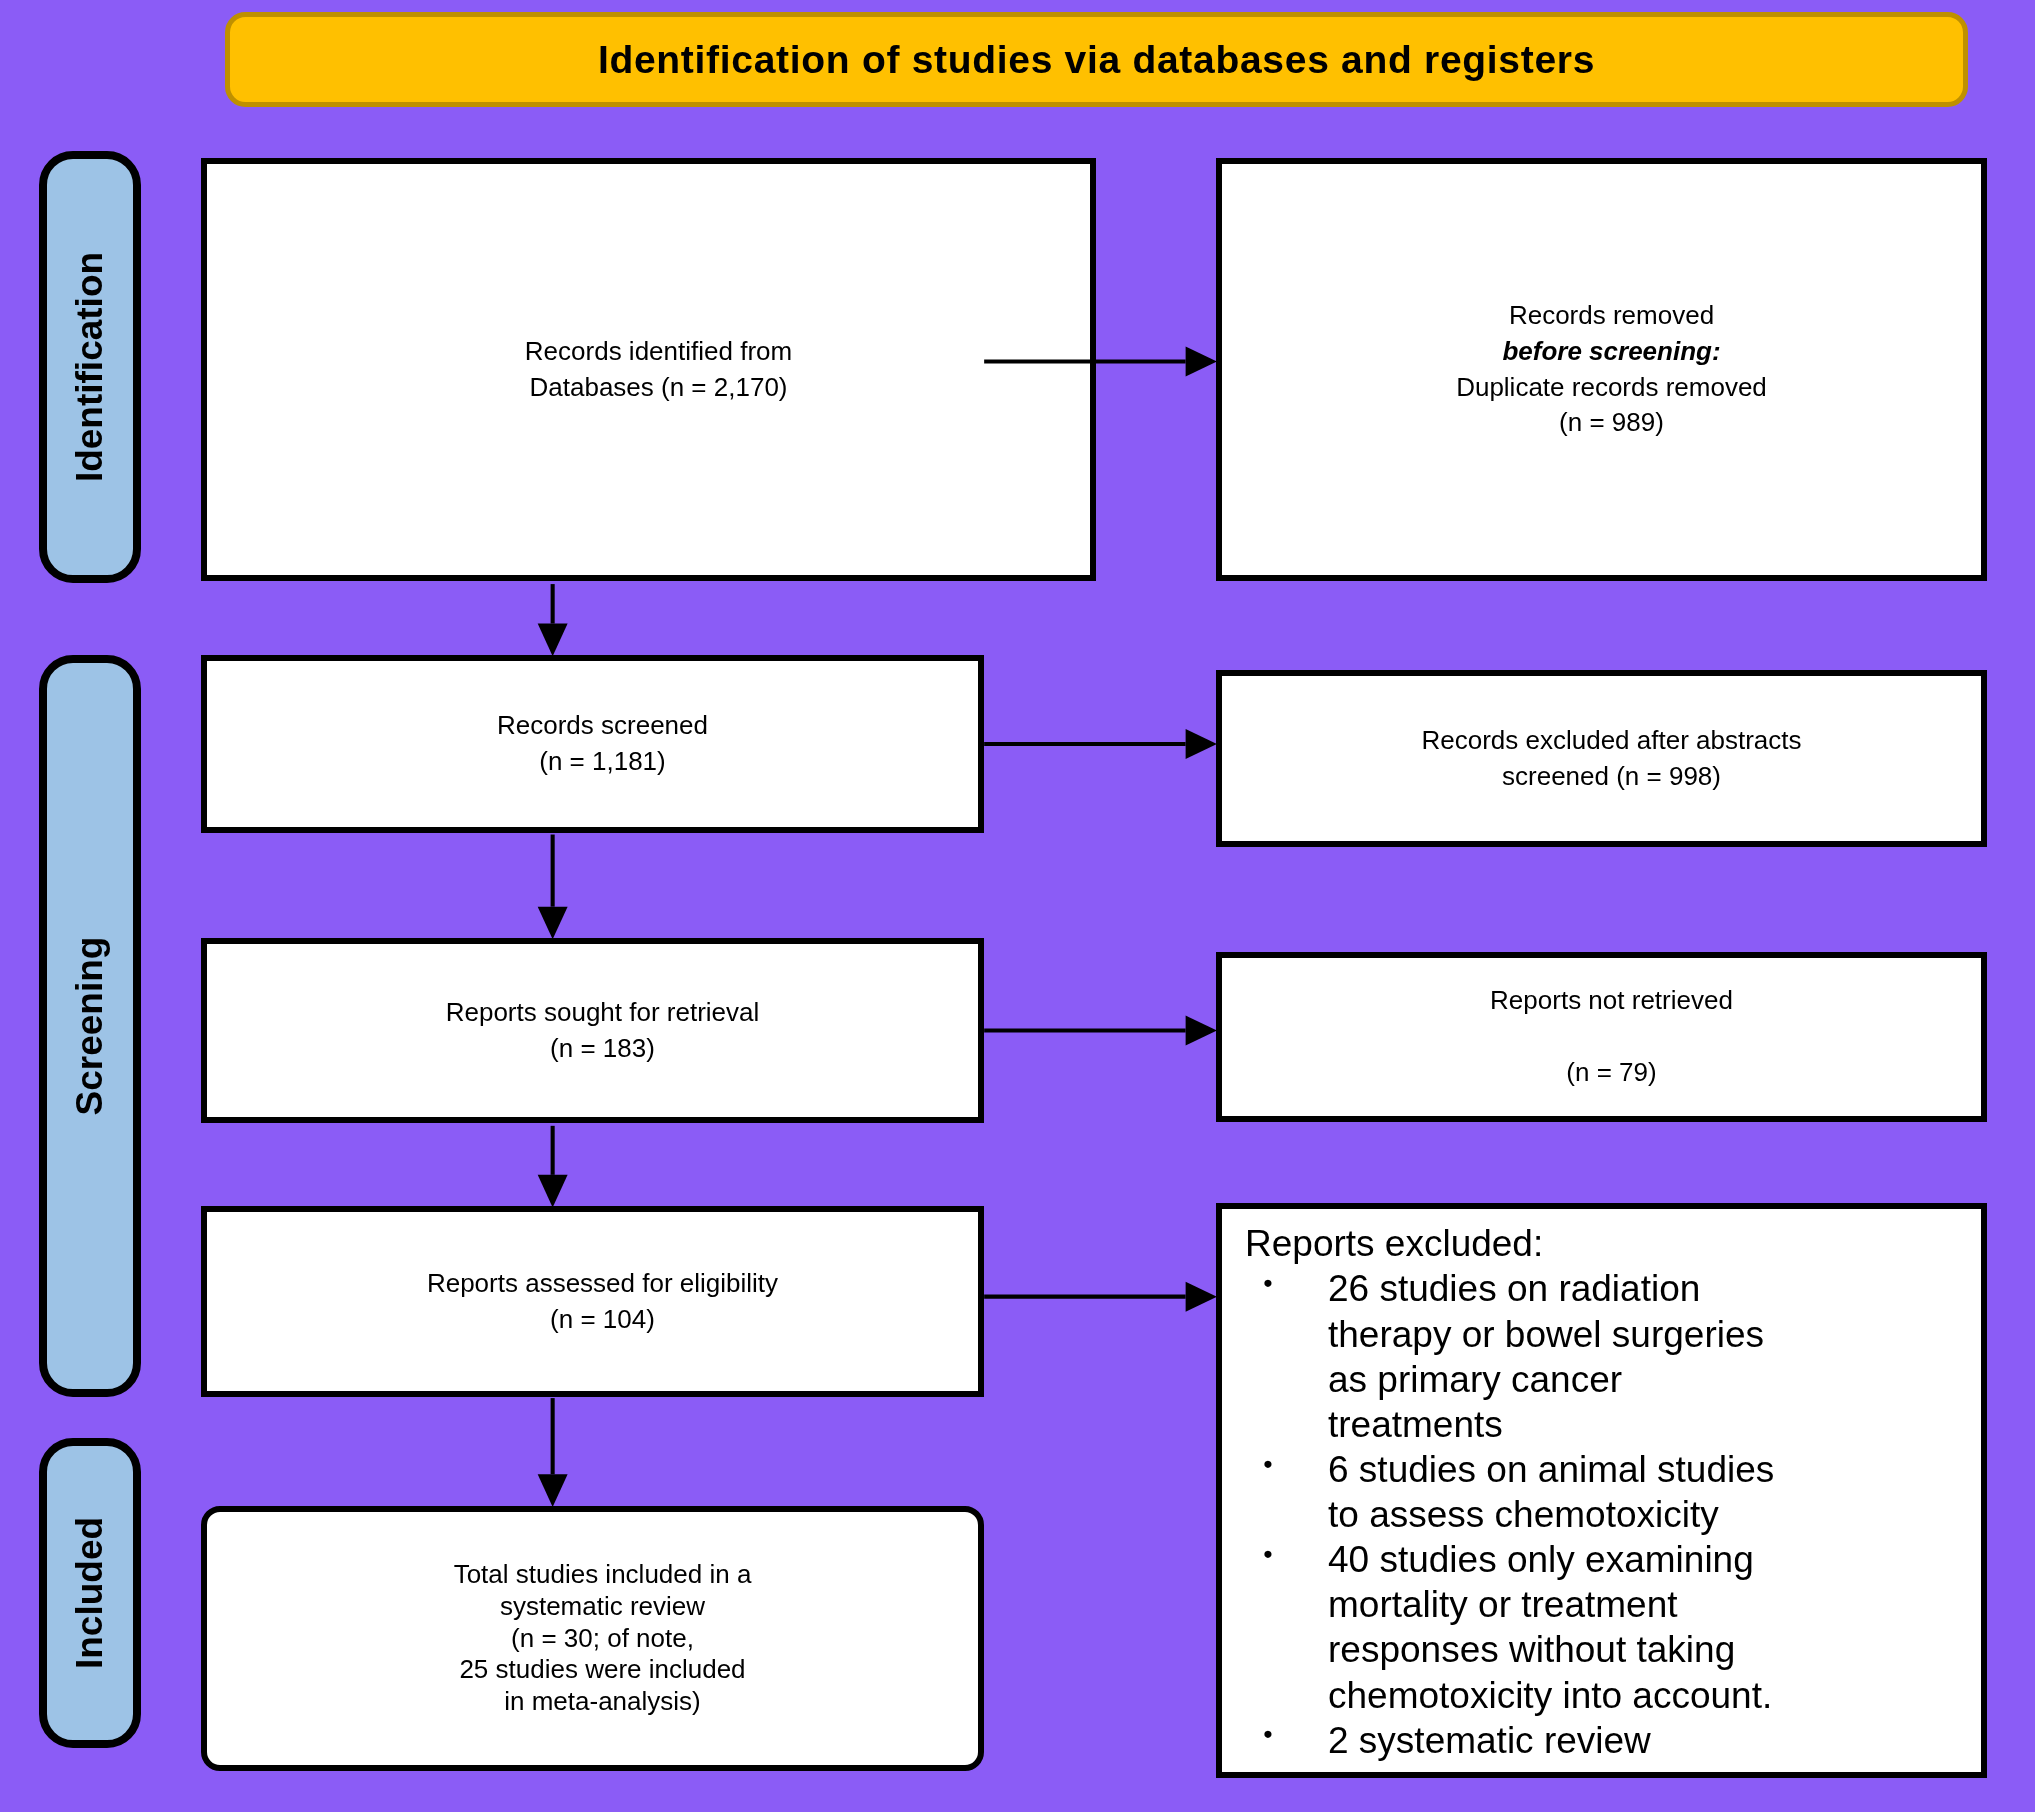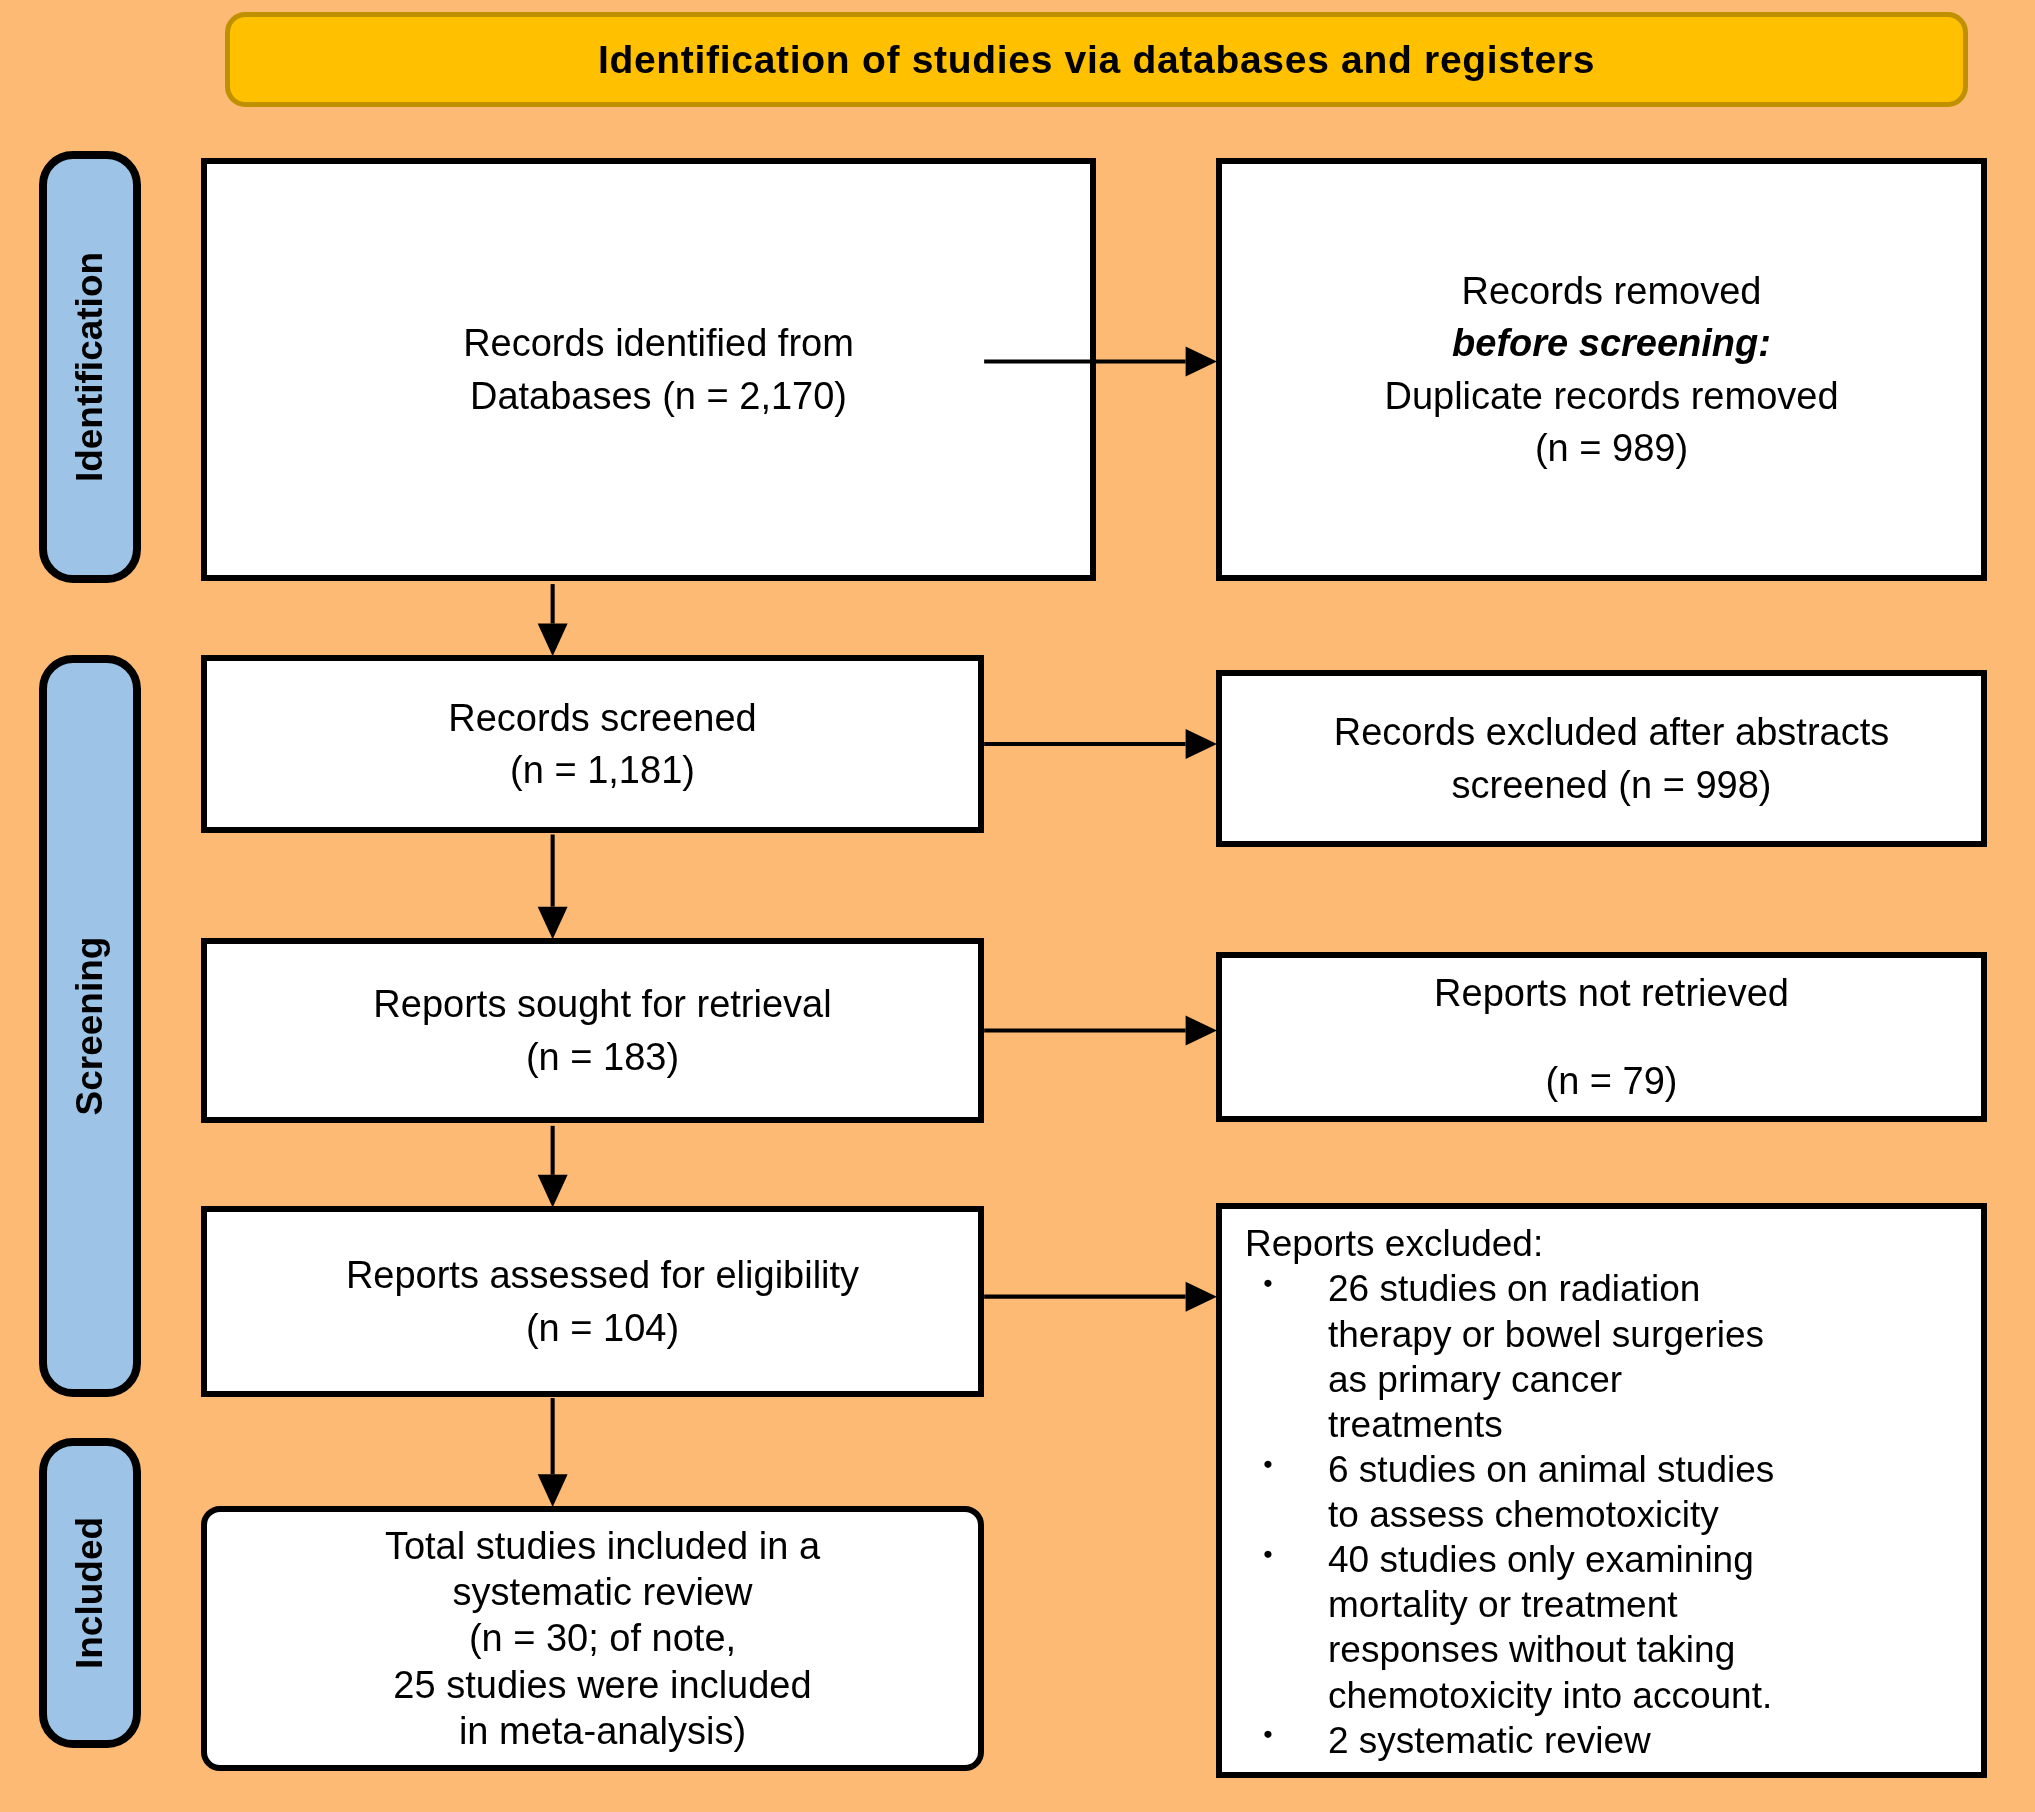--- a/index.html
+++ b/index.html
@@ -4,21 +4,21 @@
 <style>
   :root{
     --header-fill:#FFC000;
     --header-border:#BF9000;
     --stage-fill:#9DC3E6;
     --box-border:#000000;
     --arrow:#000000;
   }
   html,body{margin:0;padding:0;background:#ffffff;}
   body{font-family:"Liberation Sans","DejaVu Sans",sans-serif;color:#000;}
-  .canvas{position:relative;width:2035px;height:1812px;background:#fdba74;overflow:hidden;}
+  .canvas{position:relative;width:2035px;height:1812px;background:#8b5cf6;overflow:hidden;}
 
   .hdr{
     position:absolute;left:225px;top:12.3px;width:1743px;height:95px;
     background:var(--header-fill);
     border:5.4px solid var(--header-border);
     border-radius:20.4px;box-sizing:border-box;
     display:flex;align-items:center;justify-content:center;
     font-size:39px;font-weight:700;letter-spacing:0.7px;
   }
 
@@ -34,21 +34,21 @@
     font-size:37px;font-weight:700;
   }
   #stage-identification{top:151px;height:432px;}
   #stage-screening{top:655px;height:742px;}
   #stage-included{top:1438px;height:310px;}
 
   .box{
     position:absolute;background:#fff;
     border:6.8px solid var(--box-border);box-sizing:border-box;
     display:flex;flex-direction:column;align-items:center;justify-content:center;
-    text-align:center;font-size:38px;line-height:1.38;padding-left:20px;
+    text-align:center;font-size:26px;line-height:1.38;padding-left:20px;
   }
   .box .line{display:block;}
   .italic{font-style:italic;font-weight:bold;}
 
   #box-records-identified{left:201px;top:158px;width:895px;height:423px;}
   #box-records-removed{left:1216px;top:158px;width:771px;height:423px;}
   #box-records-screened{left:201px;top:655px;width:783px;height:178px;}
   #box-records-excluded{left:1216px;top:670px;width:771px;height:177px;}
   #box-reports-sought{left:201px;top:938px;width:783px;height:185px;}
   #box-reports-not-retrieved{left:1216px;top:952px;width:771px;height:170px;gap:36px;}

